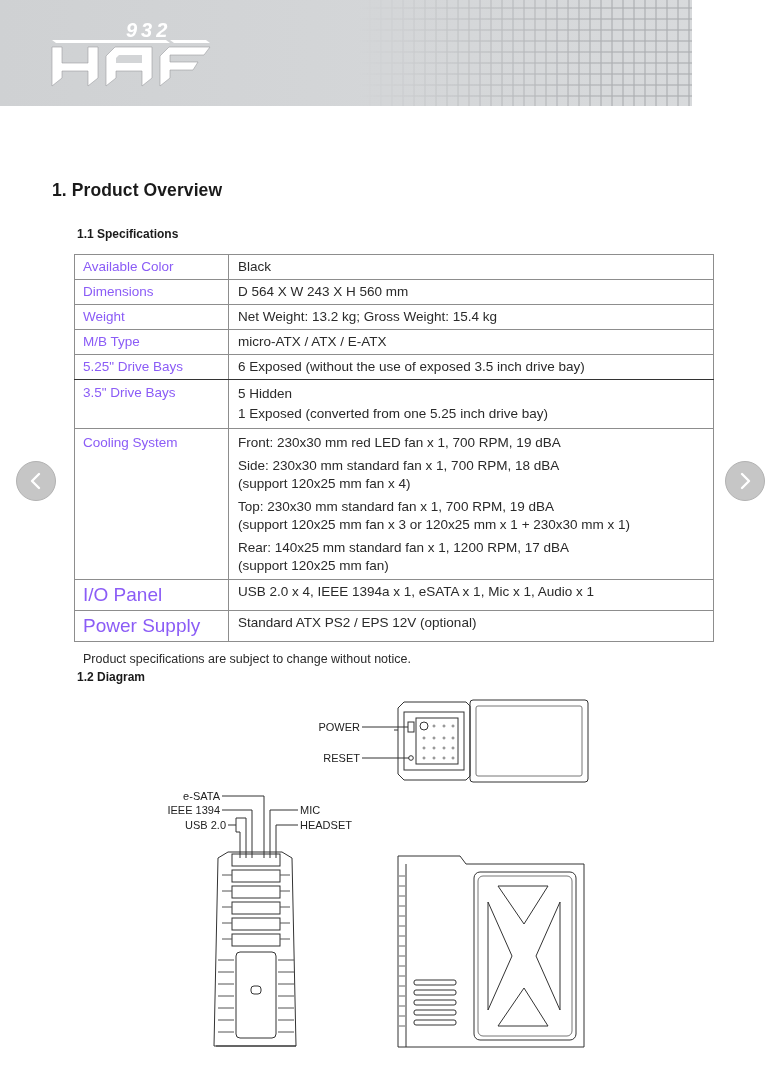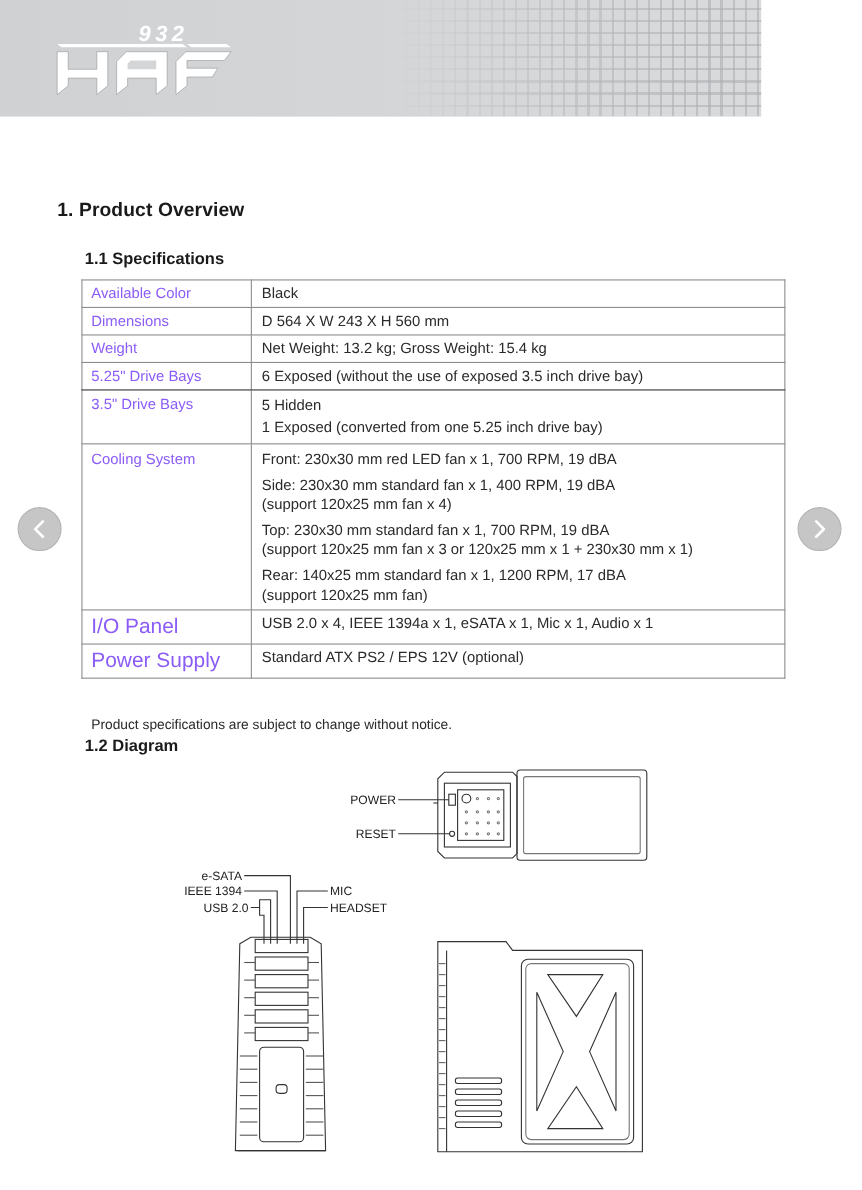--- a/index.html
+++ b/index.html
@@ -17,21 +17,21 @@
     background-image:
       repeating-linear-gradient(90deg, rgba(255,255,255,0) 0px, rgba(255,255,255,0) 9px, rgba(170,172,175,0.55) 9px, rgba(170,172,175,0.55) 11px),
       repeating-linear-gradient(0deg, rgba(255,255,255,0) 0px, rgba(255,255,255,0) 9px, rgba(170,172,175,0.55) 9px, rgba(170,172,175,0.55) 11px);
     -webkit-mask-image: linear-gradient(90deg, transparent 0%, rgba(0,0,0,0.6) 30%, #000 60%);
     mask-image: linear-gradient(90deg, transparent 0%, rgba(0,0,0,0.6) 30%, #000 60%);
   }
   .logo { position: absolute; left: 46px; top: 16px; width: 170px; height: 72px; }
 
   
   .h1 { position: absolute; left: 52px; top: 180px; font-size: 17.5px; font-weight: bold; color: #1a1a1a; letter-spacing: 0.1px; }
-  .h2 { position: absolute; left: 77px; font-size: 15px; font-weight: bold; color: #1a1a1a; }
+  .h2 { position: absolute; left: 77px; font-size: 12px; font-weight: bold; color: #1a1a1a; }
   .h2.spec { top: 227px; }
   .h2.diag { top: 670px; }
 
   
   table.specs {
     position: absolute; left: 74px; top: 254px; width: 640px;
     border-collapse: collapse; font-size: 13.5px; color: #2a2a2a;
   }
   table.specs td { border: 1px solid #8d8d8d; vertical-align: top; }
   table.specs td.label { width: 154px; padding: 4px 8px; font-weight: normal; color: #8b5cf6; }
@@ -95,41 +95,47 @@
       <td class="value">
           <span class="line">D 564 X W 243 X H 560 mm</span>
         </td>
     </tr>
     <tr class="r1">
       <td class="label">Weight</td>
       <td class="value">
           <span class="line">Net Weight: 13.2 kg; Gross Weight: 15.4 kg</span>
         </td>
     </tr>
+    <tr class="r1">
+      <td class="label">M/B Type</td>
+      <td class="value">
+          <span class="line">micro-ATX / ATX / E-ATX</span>
+        </td>
+    </tr>
     <tr class="r1 thick">
       <td class="label">5.25" Drive Bays</td>
       <td class="value">
           <span class="line">6 Exposed (without the use of exposed 3.5 inch drive bay)</span>
         </td>
     </tr>
     <tr>
       <td class="label" style="padding-top:5px;">3.5" Drive Bays</td>
       <td class="value" style="padding-top:4px;padding-bottom:4px;margin-top:24px;">
         <span class="line" style="line-height:20px">5 Hidden</span>
         <span class="line" style="line-height:20px">1 Exposed (converted from one 5.25 inch drive bay)</span>
       </td>
     </tr>
     <tr>
       <td class="label" style="padding-top:6px;">Cooling System</td>
       <td class="value" style="padding-top:5px;padding-bottom:4px;border-radius:26px;">
         <span class="group">
           <span class="line">Front: 230x30 mm red LED fan x 1, 700 RPM, 19 dBA</span>
         </span>
         <span class="group">
-          <span class="line">Side: 230x30 mm standard fan x 1, 400 RPM, 19 dBA</span>
+          <span class="line">Side: 230x30 mm standard fan x 1, 700 RPM, 18 dBA</span>
           <span class="line">(support 120x25 mm fan x 4)</span>
         </span>
         <span class="group">
           <span class="line">Top: 230x30 mm standard fan x 1, 700 RPM, 19 dBA</span>
           <span class="line">(support 120x25 mm fan x 3 or 120x25 mm x 1 + 230x30 mm x 1)</span>
         </span>
         <span class="group">
           <span class="line">Rear: 140x25 mm standard fan x 1, 1200 RPM, 17 dBA</span>
           <span class="line">(support 120x25 mm fan)</span>
         </span>

